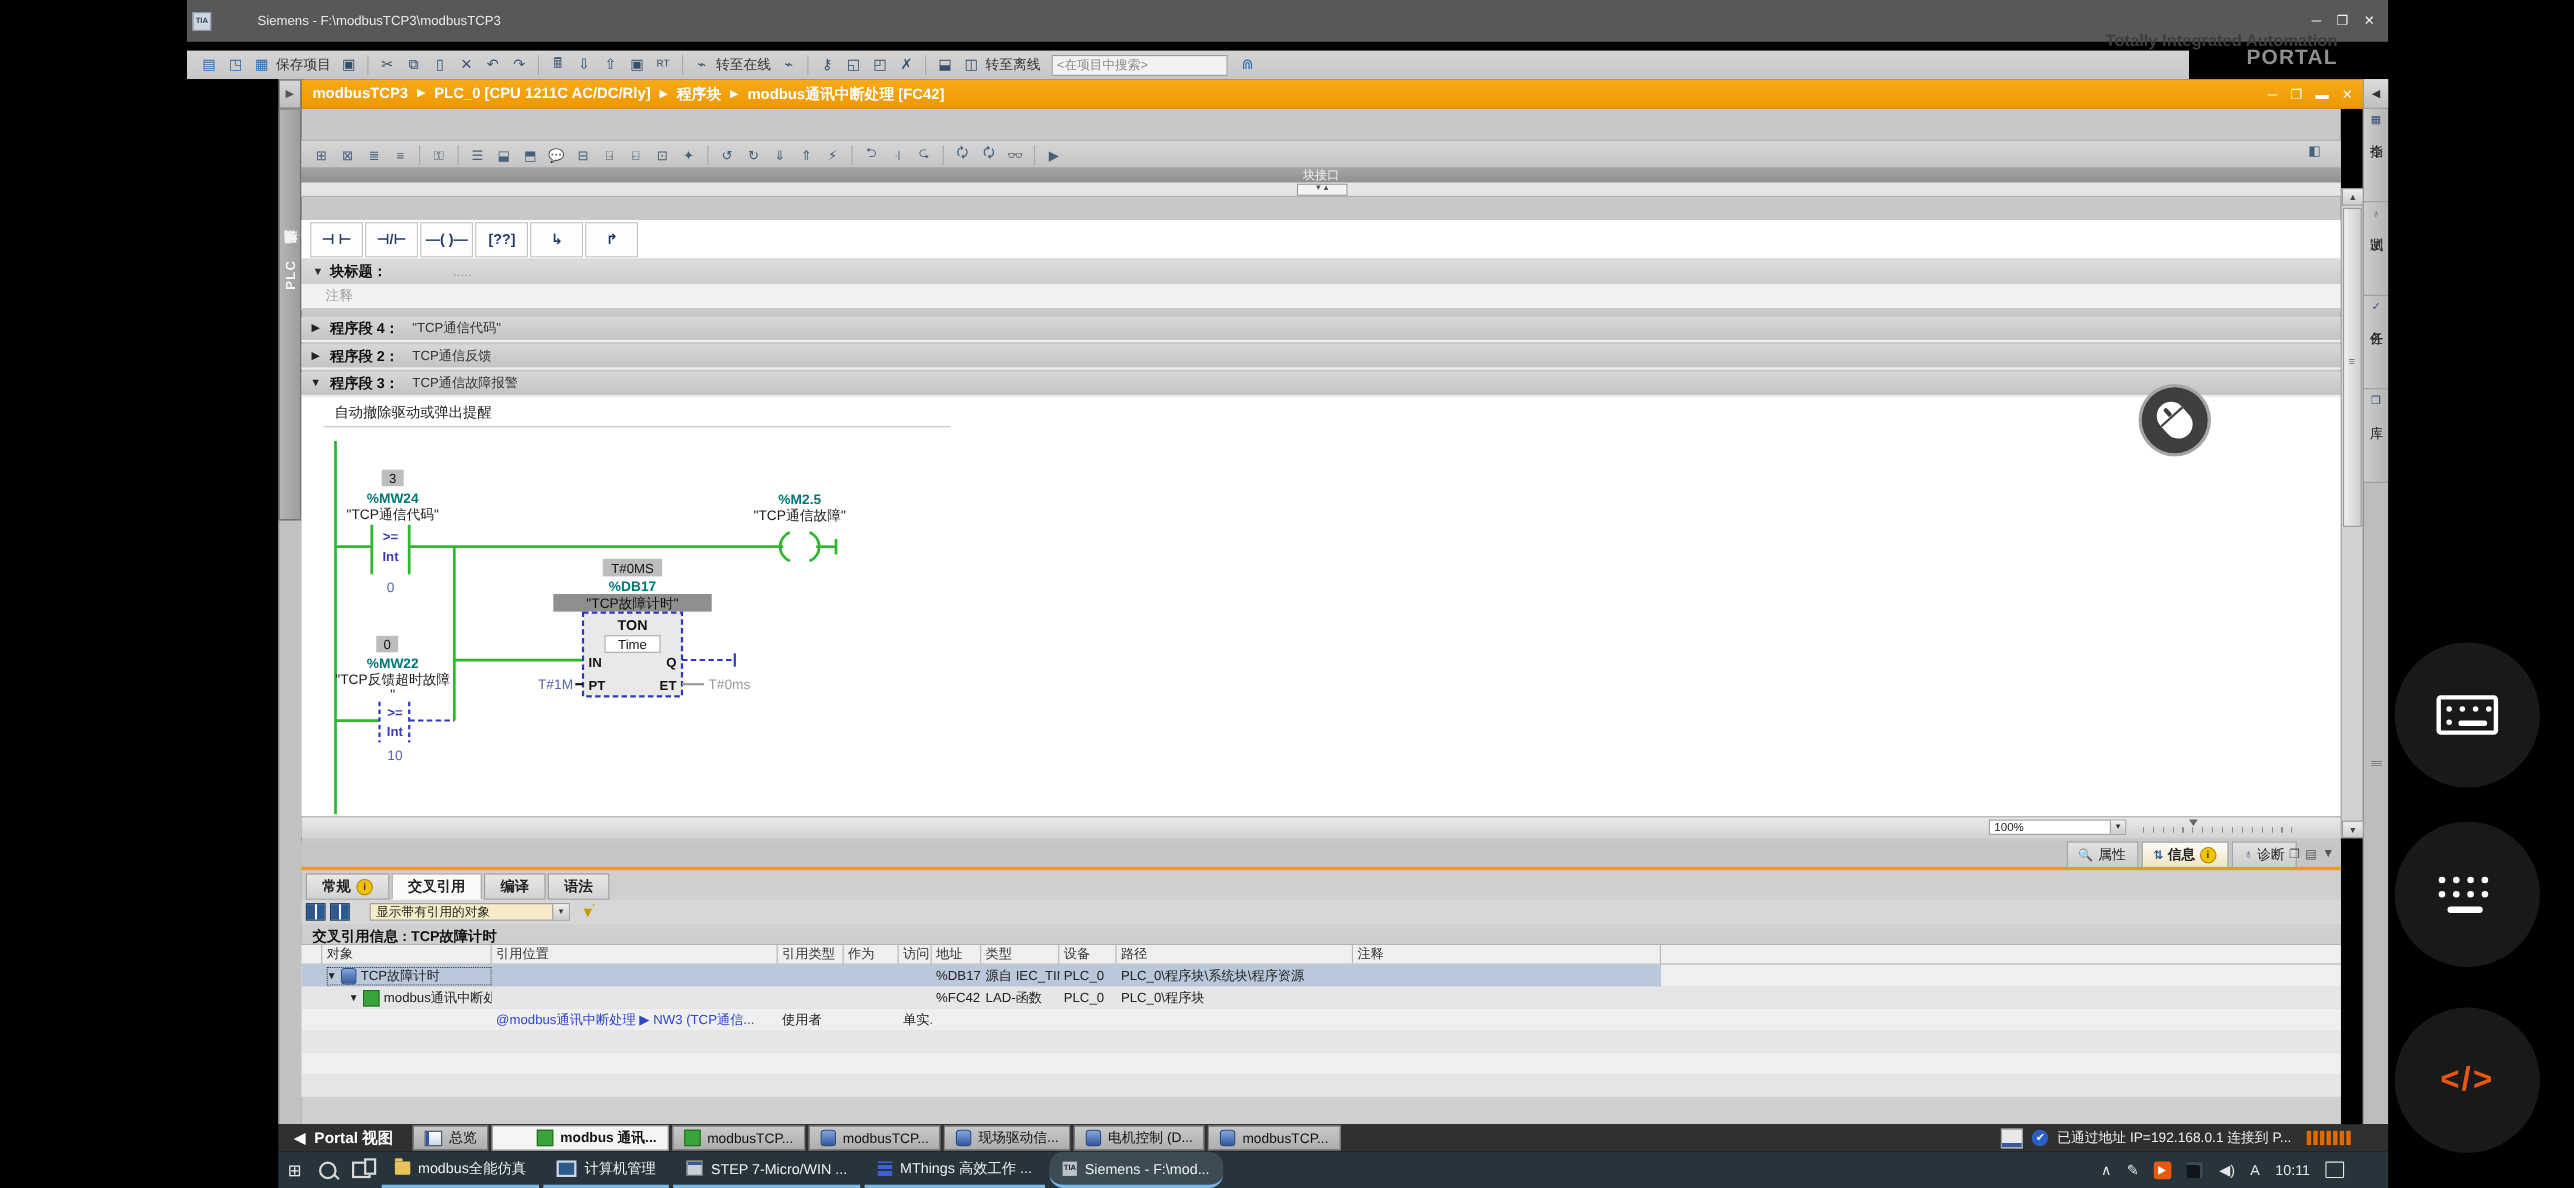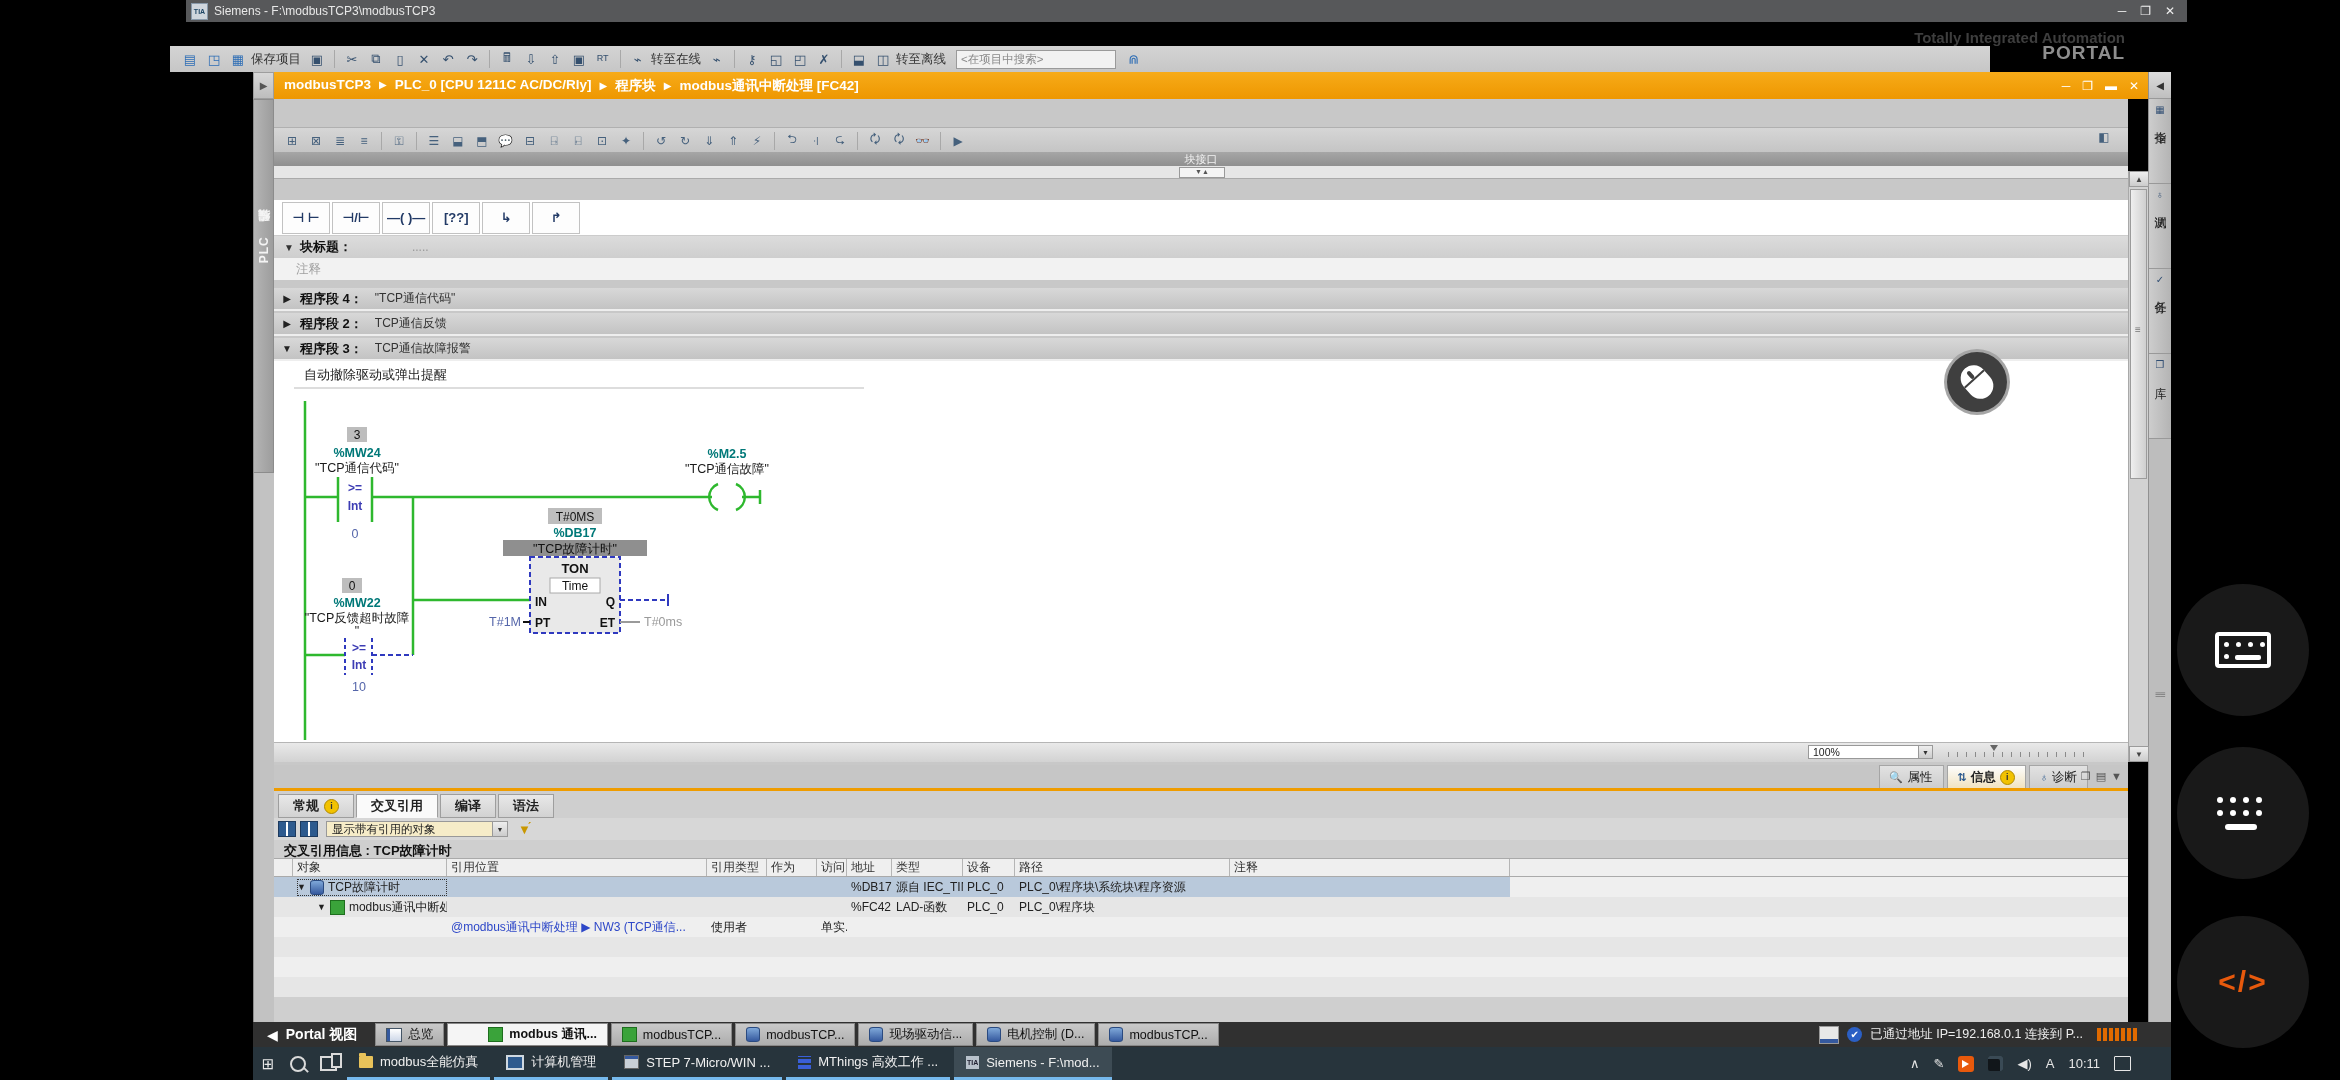--- a/index.html
+++ b/index.html
@@ -1,21 +1,21 @@
 <!DOCTYPE html>
 <html><head>
 <meta charset="utf-8">
 <style>
   html,body{margin:0;padding:0;background:#000;}
   #stage{position:relative;width:2340px;height:1080px;background:#000;overflow:hidden;
          font-family:"Liberation Sans","DejaVu Sans",sans-serif;-webkit-font-smoothing:antialiased;}
   
   #desktop{position:absolute;left:170px;top:0;width:2001px;height:1080px;}
-  .titlebar{position:absolute;left:16px;top:0;width:2001px;height:22px;background:#57585a;color:#e8e8e8;
-            display:flex;align-items:center;font-size:12px;}
+  .titlebar{position:absolute;left:0;top:0;width:2001px;height:38px;background:#57585a;color:#e8e8e8;
+            display:flex;align-items:center;font-size:12px;gap:36px;}
   .tia-logo{width:15px;height:15px;margin:0 6px 0 5px;background:#cfd6dd;color:#1d4564;font-size:7px;font-weight:bold;
             display:flex;align-items:center;justify-content:center;border:1px solid #8899aa;}
   .win-controls{margin-left:auto;display:flex;gap:14px;padding-right:12px;font-size:12px;color:#f0f0f0;}
   .menubar{position:absolute;left:0;top:22px;width:2001px;height:24px;background:linear-gradient(#d9d9d9,#cbcbcb);
            display:flex;align-items:center;padding-left:8px;box-sizing:border-box;}
   .menubar .menu-item{font-size:12.5px;color:#5a5a5a;padding:0 11px;}
   .brand{position:absolute;right:46px;top:30px;text-align:right;line-height:15px;pointer-events:none;}
   .brand .b1{font-size:15px;color:#3e3e3e;font-weight:bold;}
   .brand .b2{font-size:19px;color:#8e8e8e;font-weight:bold;letter-spacing:1px;}
   .toolbar{position:absolute;left:0;top:46px;width:1820px;height:26px;background:linear-gradient(#d4d4d4,#c6c6c6);
@@ -118,21 +118,21 @@
            display:flex;align-items:center;justify-content:center;border:1px solid #b08900;}
   .insp-winicons{position:absolute;right:6px;top:5px;display:flex;gap:5px;color:#555;font-size:11px;}
   .sub-tabs{position:absolute;left:4px;top:29px;display:flex;height:24px;}
   .sub-tab{display:flex;align-items:center;gap:5px;padding:0 14px;font-size:13px;font-weight:bold;color:#222;
            background:linear-gradient(#e8e8e8,#d2d2d2);border:1px solid #9e9e9e;margin-right:2px;}
   .sub-tab.active{background:#fafafa;border-bottom-color:#fafafa;}
   .filter-row{position:absolute;left:0;top:53px;width:1854px;height:22px;background:#d7d7d7;display:flex;align-items:center;padding-left:4px;box-sizing:border-box;}
   .mini-icon{width:16px;height:14px;background:#2d5a8e;margin-right:4px;border:1px solid #1d3a5e;
              background:linear-gradient(90deg,#2d5a8e 45%,#fff 45% 55%,#2d5a8e 55%);}
   .filter-combo{width:182px;height:16px;background:#f6ecc8;border:1px solid #999;font-size:11.5px;color:#222;
-                display:flex;align-items:center;padding-left:5px;box-sizing:border-box;margin-left:4px;}
+                display:flex;align-items:center;padding-left:5px;box-sizing:border-box;margin-left:14px;}
   .filter-combo .dd{margin-left:auto;width:14px;height:14px;background:linear-gradient(#eee,#ccc);border-left:1px solid #999;
                     font-size:7px;display:flex;align-items:center;justify-content:center;color:#333;}
   .funnel{margin-left:10px;color:#c99700;font-size:13px;}
   .info-title{position:absolute;left:10px;top:77px;font-size:13px;font-weight:bold;color:#111;}
   .xref-table{position:absolute;left:0;top:93px;width:1854px;}
   .xrow{display:flex;height:20px;align-items:center;font-size:12px;color:#222;position:relative;}
   .xhead{background:linear-gradient(#ececec,#d6d6d6);border-top:1px solid #aaa;border-bottom:1px solid #aaa;height:17px;font-size:12px;color:#333;}
   .xhead .xc{border-right:1px solid #b5b5b5;height:100%;display:flex;align-items:center;}
   .xc{padding-left:4px;box-sizing:border-box;overflow:hidden;white-space:nowrap;}
   .c-ind{width:19px;flex:none;}
@@ -173,21 +173,21 @@
   .progress-bars i{width:4px;height:13px;background:#e06a00;}
   
   .taskbar{position:absolute;left:83px;top:1047px;width:1918px;height:33px;background:#27343c;display:flex;align-items:center;}
   .tb-sys{width:30px;height:33px;display:flex;align-items:center;justify-content:center;color:#e8e8e8;font-size:15px;}
   .search-glyph{width:12px;height:12px;border:2px solid #dadada;border-radius:50%;position:relative;}
   .search-glyph::after{content:"";position:absolute;left:11px;top:11px;width:6px;height:2px;background:#dadada;transform:rotate(45deg);}
   .taskview-glyph{width:13px;height:11px;border:2px solid #dadada;position:relative;background:transparent;}
   .taskview-glyph::after{content:"";position:absolute;left:9px;top:-5px;width:7px;height:11px;border:2px solid #dadada;background:#27343c;}
   .task-item{height:33px;display:flex;align-items:center;gap:7px;padding:0 12px;color:#f0f0f0;font-size:13px;
              border-bottom:3px solid #76b9ed;box-sizing:border-box;margin-left:4px;white-space:nowrap;}
-  .task-item.active{background:#3d4b54;}
+  .task-item.active{background:#3d4b54;border-radius:13px;}
   .folder-icon{width:14px;height:12px;background:#e8c25a;border-radius:1px;position:relative;flex:none;}
   .folder-icon::before{content:"";position:absolute;top:-3px;left:0;width:7px;height:3px;background:#e8c25a;border-radius:1px 1px 0 0;}
   .computer-icon{width:14px;height:11px;border:2px solid #cfd8e0;background:#2d5a8e;flex:none;}
   .step7-icon{width:13px;height:12px;background:#c9cfd6;border:1px solid #666;box-shadow:inset 0 3px 0 #35599e;flex:none;}
   .mthings-icon{width:13px;height:13px;background:repeating-linear-gradient(0deg,#3a5fd9 0 4px,#27343c 4px 6px),repeating-linear-gradient(90deg,#3a5fd9 0 4px,transparent 4px 6px);flex:none;}
   .tia-icon-sm{width:13px;height:13px;background:#b9c2cc;color:#223;font-size:7px;font-weight:bold;display:flex;align-items:center;justify-content:center;flex:none;}
   .tray{margin-left:auto;display:flex;align-items:center;gap:14px;padding-right:40px;color:#e6e6e6;font-size:13px;}
   .tray .orange-app-icon{width:16px;height:16px;background:#e8590c;border-radius:3px;position:relative;}
   .tray .orange-app-icon::after{content:"";position:absolute;left:4px;top:4px;border-left:7px solid #fff;border-top:4px solid transparent;border-bottom:4px solid transparent;}
   .tray .dark-app-icon{width:15px;height:15px;background:#11161a;border-radius:2px;box-shadow:inset -3px 3px 0 #3a4a55;}

